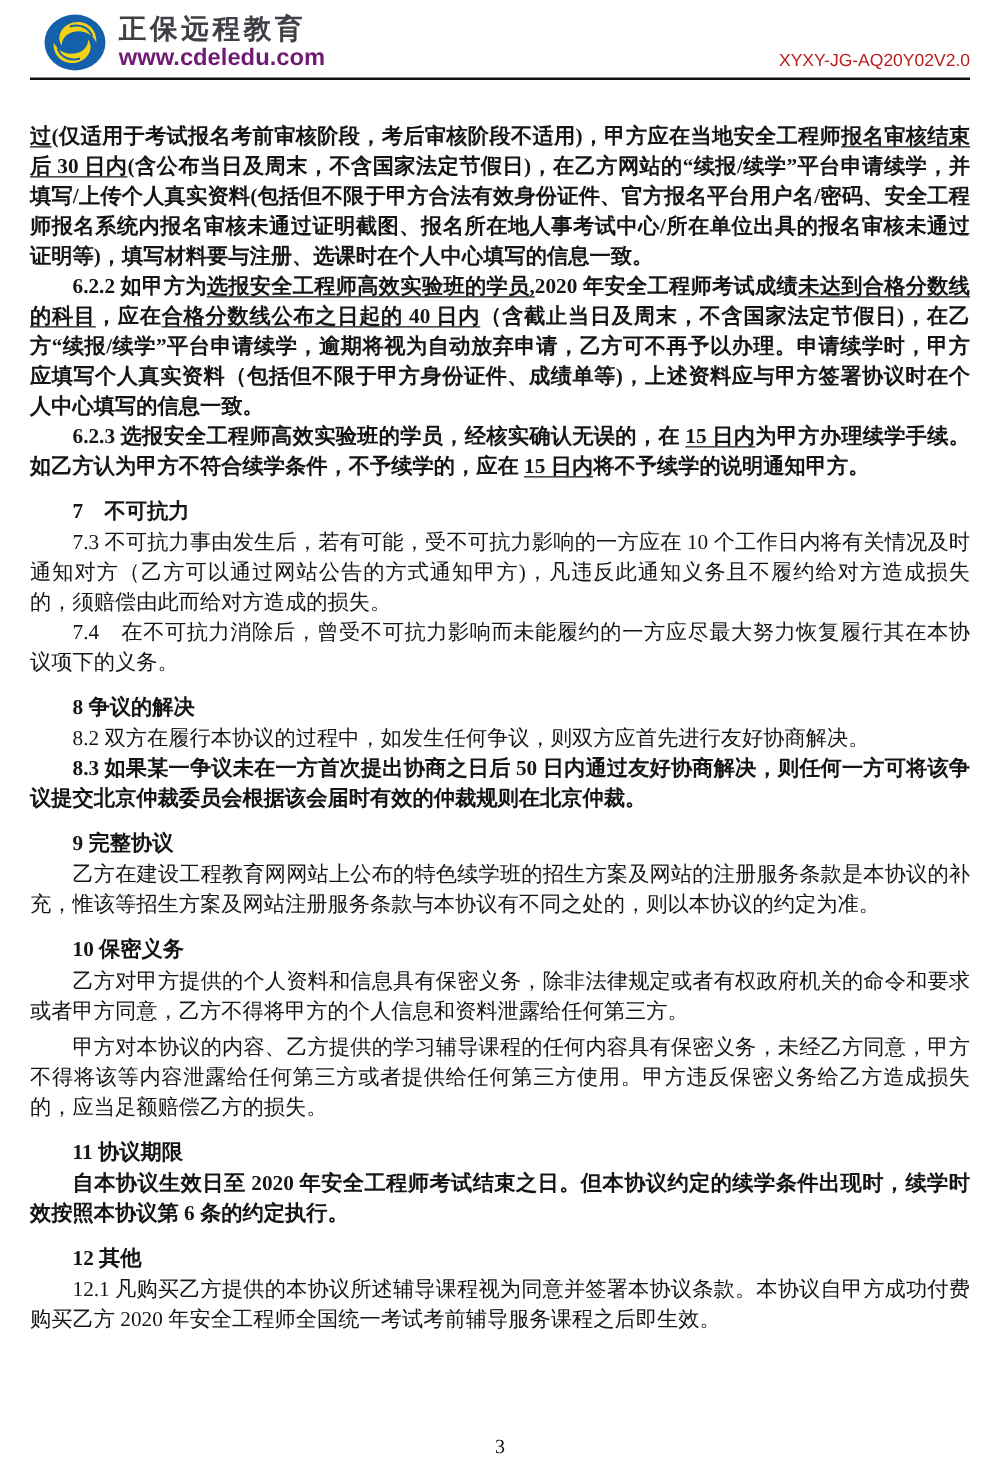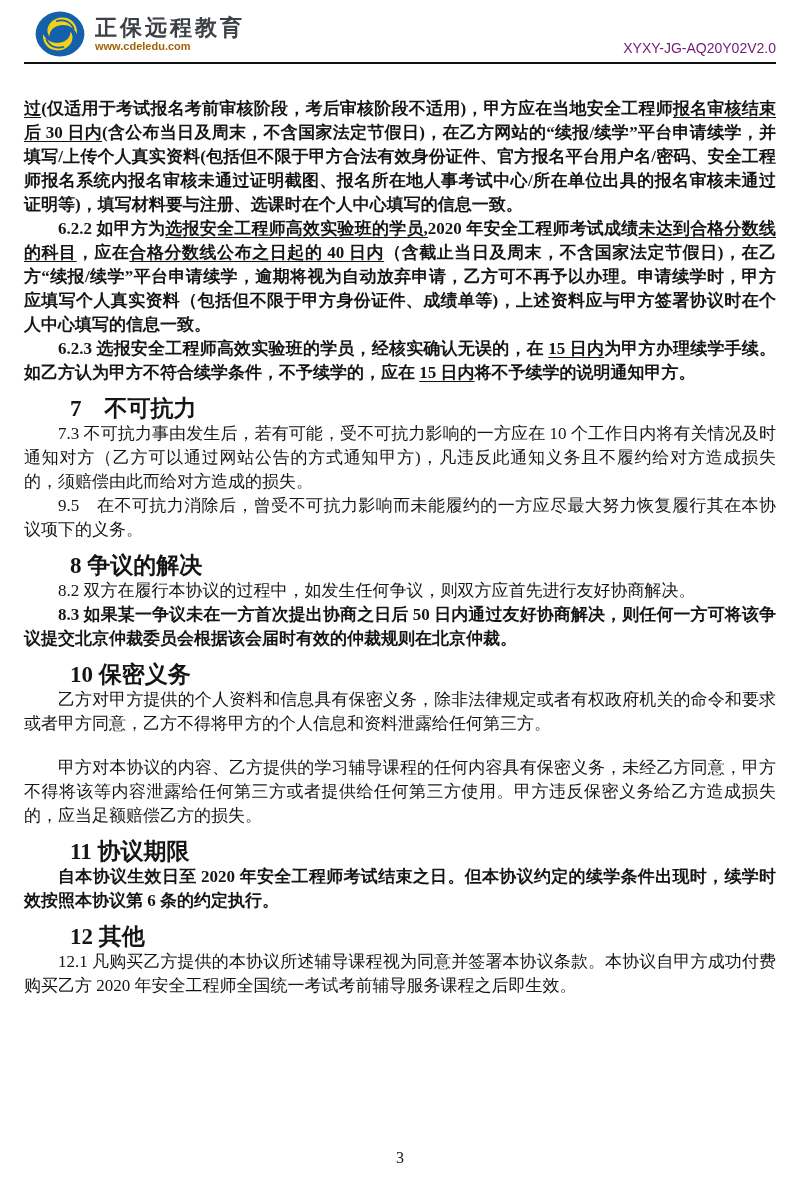--- a/index.html
+++ b/index.html
@@ -27,51 +27,51 @@
   .brand-name {
     font-family: "Liberation Sans", sans-serif;
     font-weight: bold;
     font-size: 22px;
     letter-spacing: 3px;
     color: #3d4045;
   }
   .brand-url {
     font-family: "Liberation Sans", sans-serif;
     font-weight: bold;
-    font-size: 11px;
-    color: #a16207;
+    font-size: 19px;
+    color: #701a75;
     margin-top: 2px;
   }
   .doc-code {
     font-family: "Liberation Sans", sans-serif;
     font-size: 14px;
-    color: #701a75;
+    color: #b91c1c;
     padding-bottom: 2px;
     margin-top: 43px;
   }
   .rule { height: 2px; background: #101010; margin: 4px 24px 0 24px; }
   
   .doc-body {
     margin: 6px 24px 0 24px;
     font-size: 17px;
     line-height: 24px;
     text-align: justify;
   }
   .para { margin: 0; text-indent: 2em; }
   .cont { text-indent: 0; margin-top: 33px; }
   .b { font-weight: bold; }
   .u { text-decoration: underline; text-underline-offset: 3px; }
   h2.sec {
-    font-size: 23px;
+    font-size: 17px;
     line-height: 24px;
     font-weight: bold;
     margin: 12px 0 1px 0;
     text-indent: 2em;
   }
-  .gap-top { margin-top: 20px; }
+  .gap-top { margin-top: 5px; }
   
   .pagenum {
     position: absolute;
     bottom: 16px;
     left: 0;
     right: 0;
     text-align: center;
     font-size: 16px;
     color: #151515;
   }
@@ -105,26 +105,28 @@
   <main class="doc-body">
 
     <p class="para cont b"><span class="u">过</span><span>(仅适用于考试报名考前审核阶段，考后审核阶段不适用)，甲方应在当地安全工程师</span><span class="u">报名审核结束后 30 日内</span><span>(含公布当日及周末，不含国家法定节假日)，在乙方网站的“续报/续学”平台申请续学，并填写/上传个人真实资料(包括但不限于甲方合法有效身份证件、官方报名平台用户名/密码、安全工程师报名系统内报名审核未通过证明截图、报名所在地人事考试中心/所在单位出具的报名审核未通过证明等)，填写材料要与注册、选课时在个人中心填写的信息一致。</span></p>
 
     <p class="para b"><span>6.2.2 如甲方为</span><span class="u">选报安全工程师高效实验班的学员,</span><span>2020 年安全工程师考试成绩</span><span class="u">未达到合格分数线的科目</span><span>，应在</span><span class="u">合格分数线公布之日起的 40 日内</span><span>（含截止当日及周末，不含国家法定节假日)，在乙方“续报/续学”平台申请续学，逾期将视为自动放弃申请，乙方可不再予以办理。申请续学时，甲方应填写个人真实资料（包括但不限于甲方身份证件、成绩单等)，上述资料应与甲方签署协议时在个人中心填写的信息一致。</span></p>
 
     <p class="para b"><span>6.2.3 选报安全工程师高效实验班的学员，经核实确认无误的，在 </span><span class="u">15 日内</span><span>为甲方办理续学手续。如乙方认为甲方不符合续学条件，不予续学的，应在 </span><span class="u">15 日内</span><span>将不予续学的说明通知甲方。</span></p>
 
     <h2 class="sec">7　不可抗力</h2>
     <p class="para">7.3 不可抗力事由发生后，若有可能，受不可抗力影响的一方应在 10 个工作日内将有关情况及时通知对方（乙方可以通过网站公告的方式通知甲方)，凡违反此通知义务且不履约给对方造成损失的，须赔偿由此而给对方造成的损失。</p>
-    <p class="para">9.5　在不可抗力消除后，曾受不可抗力影响而未能履约的一方应尽最大努力恢复履行其在本协议项下的义务。</p>
+    <p class="para">7.4　在不可抗力消除后，曾受不可抗力影响而未能履约的一方应尽最大努力恢复履行其在本协议项下的义务。</p>
 
     <h2 class="sec">8 争议的解决</h2>
     <p class="para">8.2 双方在履行本协议的过程中，如发生任何争议，则双方应首先进行友好协商解决。</p>
     <p class="para b">8.3 如果某一争议未在一方首次提出协商之日后 50 日内通过友好协商解决，则任何一方可将该争议提交北京仲裁委员会根据该会届时有效的仲裁规则在北京仲裁。</p>
 
+    <h2 class="sec">9 完整协议</h2>
+    <p class="para">乙方在建设工程教育网网站上公布的特色续学班的招生方案及网站的注册服务条款是本协议的补充，惟该等招生方案及网站注册服务条款与本协议有不同之处的，则以本协议的约定为准。</p>
 
     <h2 class="sec">10 保密义务</h2>
     <p class="para">乙方对甲方提供的个人资料和信息具有保密义务，除非法律规定或者有权政府机关的命令和要求或者甲方同意，乙方不得将甲方的个人信息和资料泄露给任何第三方。</p>
     <p class="para gap-top">甲方对本协议的内容、乙方提供的学习辅导课程的任何内容具有保密义务，未经乙方同意，甲方不得将该等内容泄露给任何第三方或者提供给任何第三方使用。甲方违反保密义务给乙方造成损失的，应当足额赔偿乙方的损失。</p>
 
     <h2 class="sec">11 协议期限</h2>
     <p class="para b">自本协议生效日至 2020 年安全工程师考试结束之日。但本协议约定的续学条件出现时，续学时效按照本协议第 6 条的约定执行。</p>
 
     <h2 class="sec">12 其他</h2>
     <p class="para">12.1 凡购买乙方提供的本协议所述辅导课程视为同意并签署本协议条款。本协议自甲方成功付费购买乙方 2020 年安全工程师全国统一考试考前辅导服务课程之后即生效。</p>

